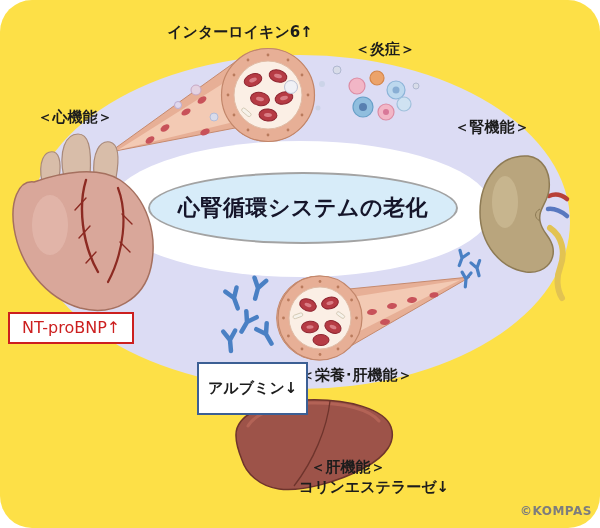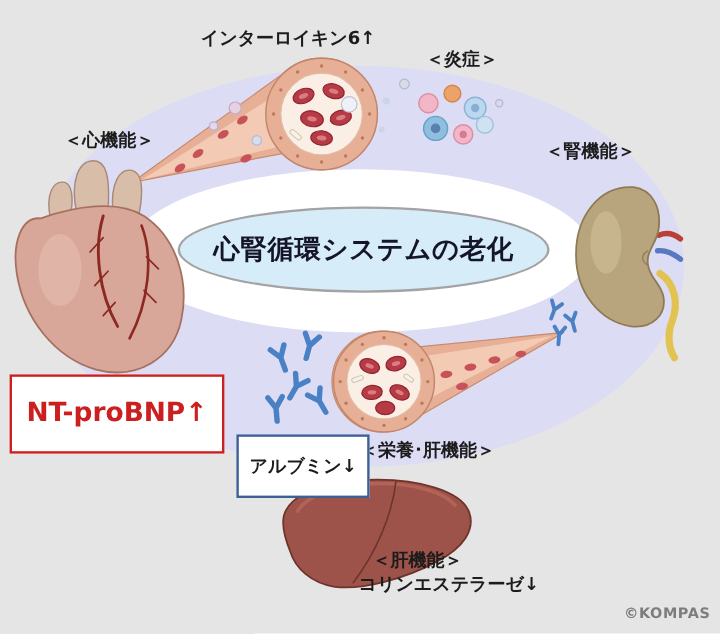--- a/index.html
+++ b/index.html
@@ -1,39 +1,40 @@
 <!DOCTYPE html>
 <html><head>
 <meta charset="utf-8">
 <style>
   html,body{margin:0;padding:0;background:#fff;}
   .stage{
-    position:relative;width:600px;height:528px;background:#e5e5e5;overflow:hidden;
+    position:relative;width:600px;height:528px;background:#fde047;overflow:hidden;
     font-family:"DejaVu Sans","Liberation Sans",sans-serif;
+    border-radius:32px;
   }
   .stage svg.art{position:absolute;left:0;top:0;width:600px;height:528px;}
   .lbl{
     position:absolute;white-space:nowrap;color:#1c1c1c;
     font-size:15px;font-weight:600;line-height:1.1;
   }
   .cx{transform:translateX(-50%);}
   .title-ellipse{
     position:absolute;left:148px;top:172px;width:306px;height:68px;
     background:#d7ecf9;border:2px solid #a3a3a3;border-radius:50%;
     display:flex;align-items:center;justify-content:center;
   }
   .title-ellipse .t{
     font-size:22px;font-weight:700;color:#15152a;letter-spacing:.5px;white-space:nowrap;
   }
   .badge{
     position:absolute;background:#ffffff;white-space:nowrap;line-height:1.1;
   }
   .badge-red{
-    left:8px;top:312px;padding:19px 12px;
-    border:2.5px solid #cc1f1f;color:#cc1f1f;font-size:22px;font-weight:700;
+    left:8px;top:312px;padding:5px 12px;
+    border:2.5px solid #cc1f1f;color:#cc1f1f;font-size:16px;font-weight:400;
   }
   .badge-blue{
     left:197px;top:362px;padding:16px 9px;
     border:2px solid #3c5f94;color:#1c1c1c;font-size:15px;font-weight:600;
   }
   .credit{
     position:absolute;right:8px;top:504px;color:#7d7d7d;
     font-size:12px;font-weight:700;letter-spacing:.5px;
   }
 </style>
@@ -216,21 +217,21 @@
 
     <g>
       <path d="M236,436 C235,416 262,402 304,400 C350,398 385,410 391,427 C396,441 387,456 364,468 C338,482 302,492 279,489 C259,486 246,473 242,460 C238,450 236,444 236,436 Z" fill="#9d5349" stroke="#6e342c" stroke-width="1.5"></path>
       <path d="M248,426 C256,412 284,404 310,403 C344,402 370,410 379,421" stroke="#b9685a" stroke-width="3" fill="none" opacity="0.8" stroke-linecap="round"></path>
       <path d="M330,401 C327,428 314,460 294,486" stroke="#6e342c" stroke-width="1.3" fill="none"></path>
     </g>
   </svg>
 
   <div class="lbl cx" style="left:240px;top:24px;">インターロイキン6↑</div>
   <div class="lbl cx" style="left:385px;top:41px;">＜炎症＞</div>
-  <div class="lbl cx" style="left:91px;top:109px;">＜心機能＞</div>
+  <div class="lbl cx" style="left:75px;top:109px;">＜心機能＞</div>
   <div class="lbl cx" style="left:492px;top:119px;font-family:Liberation Serif, serif;">＜腎機能＞</div>
   <div class="lbl" style="left:300px;top:367px;">＜栄養･肝機能＞</div>
   <div class="lbl cx" style="left:348px;top:459px;">＜肝機能＞</div>
   <div class="lbl cx" style="left:350px;top:479px;margin-left:24px;">コリンエステラーゼ↓</div>
 
   <div class="title-ellipse">
     <span class="t">心腎循環システムの老化</span>
   </div>
 
   <div class="badge badge-red">NT-proBNP↑</div>

